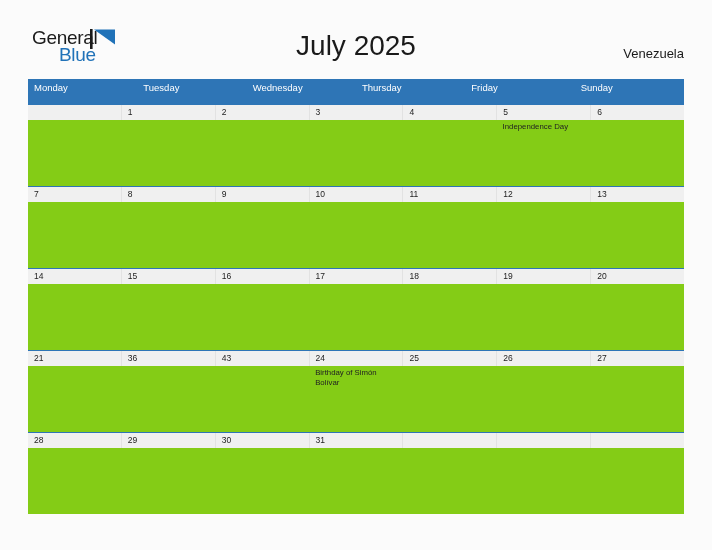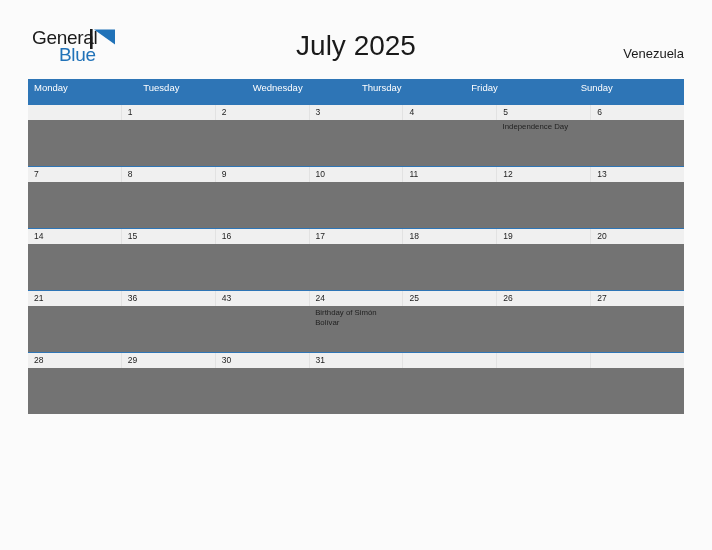--- a/index.html
+++ b/index.html
@@ -127,22 +127,22 @@
     color: #222222;
     border-left: 1px solid #e2e2e2;
     white-space: nowrap;
   }
   .date-cell:first-child {
     border-left: none;
   }
 
   .week-events {
     display: flex;
-    height: 46px;
-    background: #737373;
+    height: 66px;
+    background: #84cc16;
   }
   .event-cell {
     flex: 1 1 0;
     padding: 2px 7px 0 6px;
     font-size: 7.8px;
     line-height: 10px;
     color: #222222;
     overflow: hidden;
   }
   .event-item {

